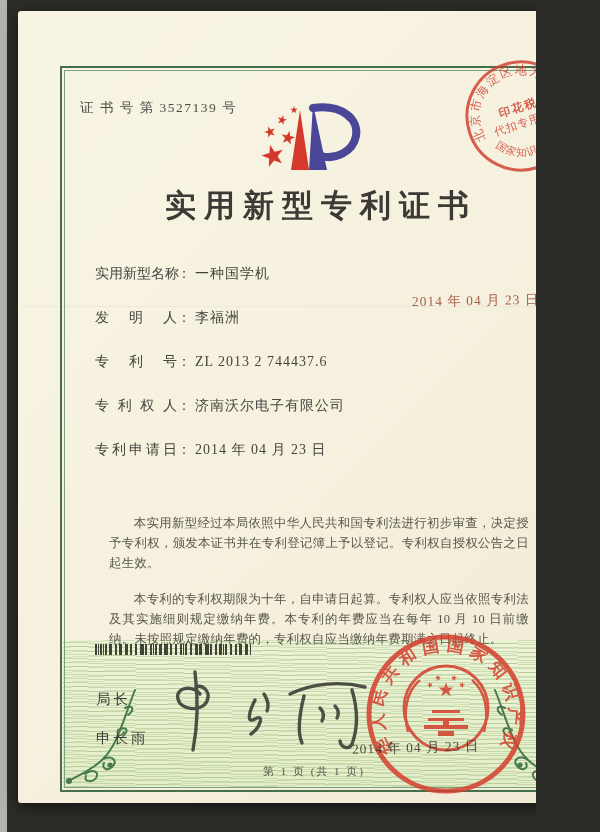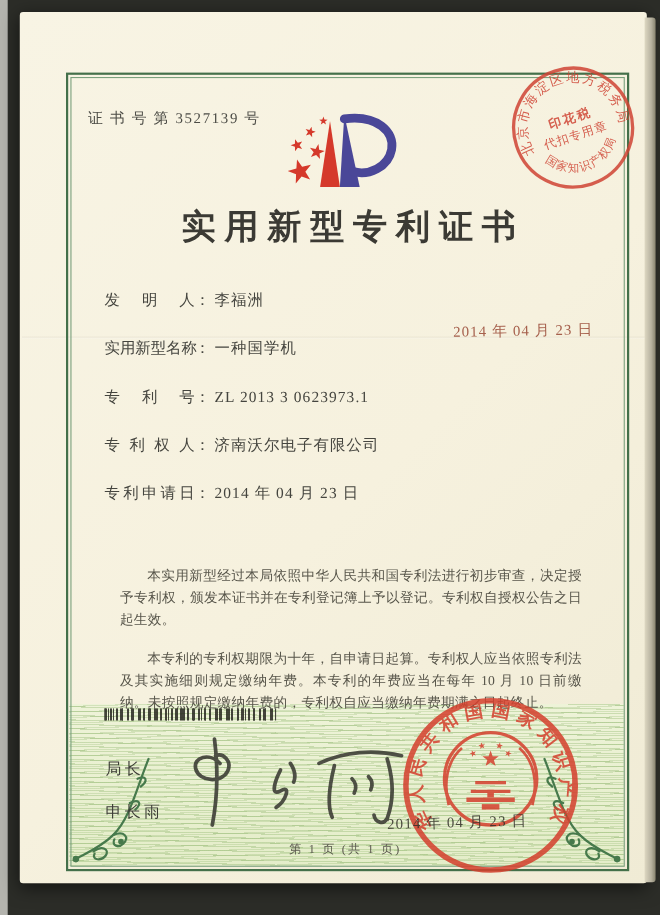--- a/index.html
+++ b/index.html
@@ -1,16 +1,16 @@
 <!DOCTYPE html>
 <html><head>
 <meta charset="utf-8">
 <style>
   html,body{margin:0;padding:0;background:#2c2d28;}
-  .stage{position:relative;width:600px;height:832px;overflow:hidden;
+  .stage{position:relative;width:536px;height:832px;overflow:hidden;
          font-family:"Liberation Serif","DejaVu Serif",serif;}
   
   .edge-left-light{position:absolute;left:0;top:0;width:7px;height:832px;background:#b4b4ae;z-index:0;}
   .page{position:absolute;left:18px;top:11px;width:570px;height:792px;z-index:1;
         background:linear-gradient(135deg,#f8f4e4 0%,#f6f1de 55%,#f0ebd5 100%);
         border-radius:3px;box-shadow:0 4px 16px rgba(0,0,0,.55);}
   .page-edges{position:absolute;left:586px;top:16px;width:10px;height:786px;z-index:1;
         background:linear-gradient(90deg,#ded8c2,#b7b2a0 60%,#87836f);border-radius:0 3px 3px 0;}
   .crease{position:absolute;left:20px;top:306px;width:566px;height:2px;z-index:2;
         background:linear-gradient(180deg,rgba(120,110,90,.10),rgba(255,255,255,.25));}
@@ -83,27 +83,27 @@
     <use href="#star5" fill="#d5392b" transform="translate(41,38) scale(0.72) rotate(12)"></use>
     <use href="#star5" fill="#d5392b" transform="translate(23,32) scale(0.58) rotate(-18)"></use>
     <use href="#star5" fill="#d5392b" transform="translate(35,20) scale(0.5) rotate(15)"></use>
     <use href="#star5" fill="#d5392b" transform="translate(47,10) scale(0.4)"></use>
   </svg>
 
   <div class="title">实用新型专利证书</div>
 
   <div class="fields">
     <div class="field-row">
+      <span class="field-label">实用新型名称</span><span class="field-colon">：</span><span class="field-value">一种国学机</span>
+    </div>
+    <div class="field-row">
       <span class="field-label">发明人</span><span class="field-colon">：</span><span class="field-value">李福洲</span>
     </div>
     <div class="field-row">
-      <span class="field-label">实用新型名称</span><span class="field-colon">：</span><span class="field-value">一种国学机</span>
-    </div>
-    <div class="field-row">
-      <span class="field-label">专利号</span><span class="field-colon">：</span><span class="field-value">ZL 2013 3 0623973.1</span>
+      <span class="field-label">专利号</span><span class="field-colon">：</span><span class="field-value">ZL 2013 2 744437.6</span>
     </div>
     <div class="field-row">
       <span class="field-label">专利权人</span><span class="field-colon">：</span><span class="field-value">济南沃尔电子有限公司</span>
     </div>
     <div class="field-row">
       <span class="field-label">专利申请日</span><span class="field-colon">：</span><span class="field-value">2014 年 04 月 23 日</span>
     </div>
   </div>
 
   <div class="paras">

